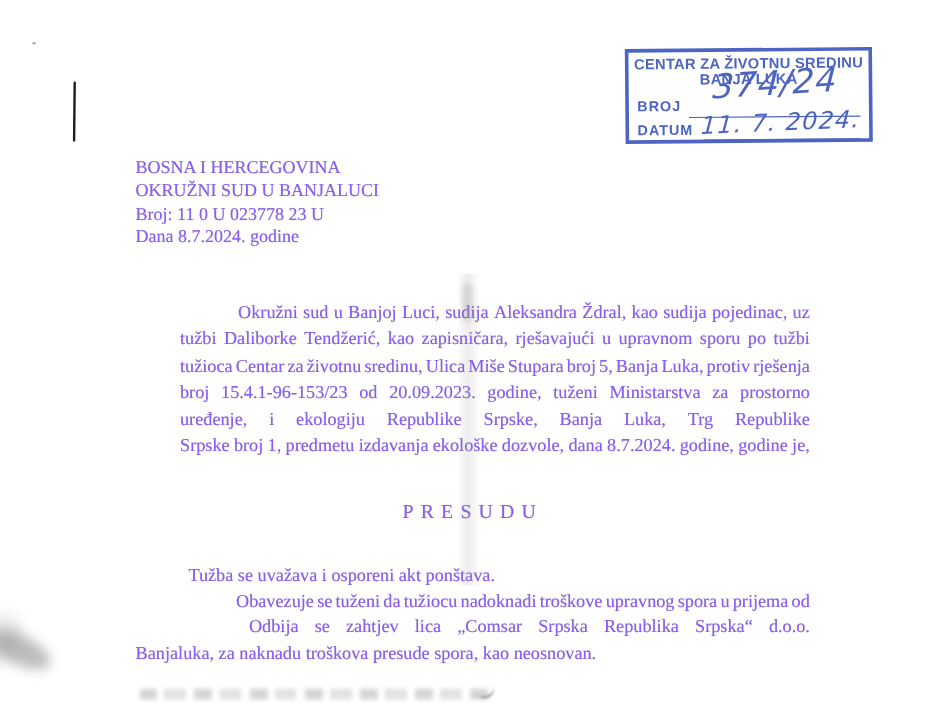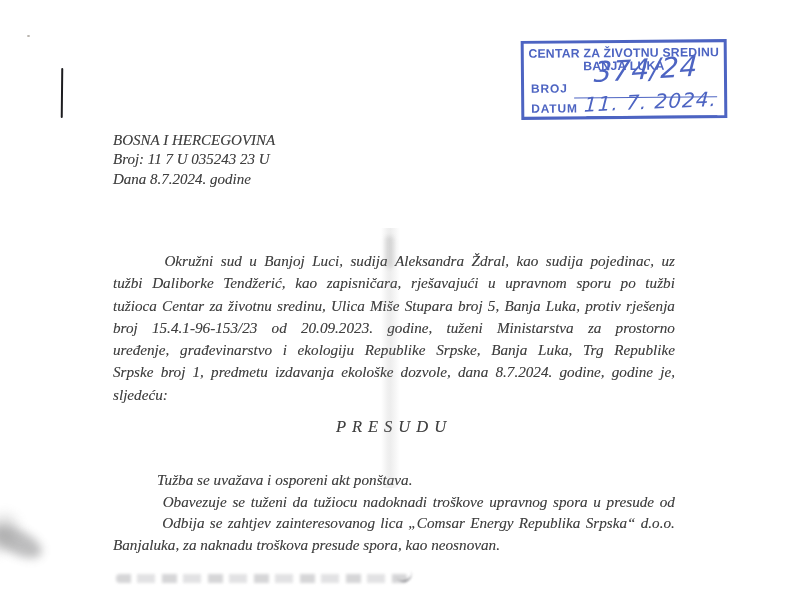--- a/index.html
+++ b/index.html
@@ -1,28 +1,28 @@
 <!DOCTYPE html>
 <html><head>
 <meta charset="utf-8">
 <style>
   html,body{margin:0;padding:0;}
   body{
     width:787px;height:590px;position:relative;overflow:hidden;
     background:#ffffff;
     font-family:"Liberation Serif", serif;
   }
-  .doc-text{color:#404040;text-shadow:0 0 .6px rgba(40,40,40,.38);font-style:italic;}
+  .doc-text{color:#8b5cf6;text-shadow:0 0 .6px rgba(40,40,40,.38);}
 
   
   #header{position:absolute;left:113px;top:131px;font-size:15px;line-height:19.4px;}
 
   
   #intro{position:absolute;left:113px;top:250px;width:562px;font-size:15.2px;line-height:22.3px;}
-  .jline{display:flex;justify-content:space-between;white-space:nowrap;}
+  .jline{display:flex;justify-content:space-between;white-space:nowrap;margin-left:37px;}
   .jline.ind::before{content:"";display:block;width:44px;flex:0 0 auto;}
   .plain{text-align:left;}
   .plain.ind{text-indent:44px;}
 
   
   #title{position:absolute;left:113px;top:417px;width:562px;text-align:center;
          font-size:16.5px;letter-spacing:6px;}
 
   
   #operative{position:absolute;left:113px;top:469px;width:562px;font-size:15.2px;line-height:21.6px;}
@@ -72,21 +72,22 @@
   <div class="s-abs s-label s-broj-label">BROJ</div>
   <div class="s-rule s-broj-rule"></div>
   <div class="s-abs s-label s-datum-label">DATUM</div>
   <div class="s-rule s-datum-rule"></div>
   <div class="s-hand s-hand-broj">374/24</div>
   <div class="s-hand s-hand-datum">11. 7. 2024.</div>
 </div>
 
 <div id="header" class="doc-text">
   <div>BOSNA I HERCEGOVINA</div>
-  <div>Broj: 11 7 U 035243 23 U</div>
+  <div>OKRUŽNI SUD U BANJALUCI</div>
+  <div>Broj: 11 0 U 023778 23 U</div>
   <div>Dana 8.7.2024. godine</div>
 </div>
 
 <div id="intro" class="doc-text">
   <div class="jline ind">
       <span>Okružni</span>
       <span>sud</span>
       <span>u</span>
       <span>Banjoj</span>
       <span>Luci,</span>
@@ -133,21 +134,20 @@
       <span>od</span>
       <span>20.09.2023.</span>
       <span>godine,</span>
       <span>tuženi</span>
       <span>Ministarstva</span>
       <span>za</span>
       <span>prostorno</span>
     </div>
   <div class="jline">
       <span>uređenje,</span>
-      <span>građevinarstvo</span>
       <span>i</span>
       <span>ekologiju</span>
       <span>Republike</span>
       <span>Srpske,</span>
       <span>Banja</span>
       <span>Luka,</span>
       <span>Trg</span>
       <span>Republike</span>
     </div>
   <div class="jline">
@@ -157,49 +157,47 @@
       <span>predmetu</span>
       <span>izdavanja</span>
       <span>ekološke</span>
       <span>dozvole,</span>
       <span>dana</span>
       <span>8.7.2024.</span>
       <span>godine,</span>
       <span>godine</span>
       <span>je,</span>
     </div>
-  <div class="plain">sljedeću:</div>
 </div>
 
 <div id="title" class="doc-text">PRESUDU</div>
 
 <div id="operative" class="doc-text">
   <div class="plain ind">Tužba se uvažava i osporeni akt ponštava.</div>
   <div class="jline ind">
       <span>Obavezuje</span>
       <span>se</span>
       <span>tuženi</span>
       <span>da</span>
       <span>tužiocu</span>
       <span>nadoknadi</span>
       <span>troškove</span>
       <span>upravnog</span>
       <span>spora</span>
       <span>u</span>
-      <span>presude</span>
+      <span>prijema</span>
       <span>od</span>
     </div>
   <div class="jline ind">
       <span>Odbija</span>
       <span>se</span>
       <span>zahtjev</span>
-      <span>zainteresovanog</span>
       <span>lica</span>
       <span>„Comsar</span>
-      <span>Energy</span>
+      <span>Srpska</span>
       <span>Republika</span>
       <span>Srpska“</span>
       <span>d.o.o.</span>
     </div>
   <div class="plain">Banjaluka, za naknadu troškova presude spora, kao neosnovan.</div>
 </div>
 
 <div id="artifact-vline" class="artifact"></div>
 <div id="artifact-dot" class="artifact"></div>
 <div id="smudge1" class="artifact"></div>

